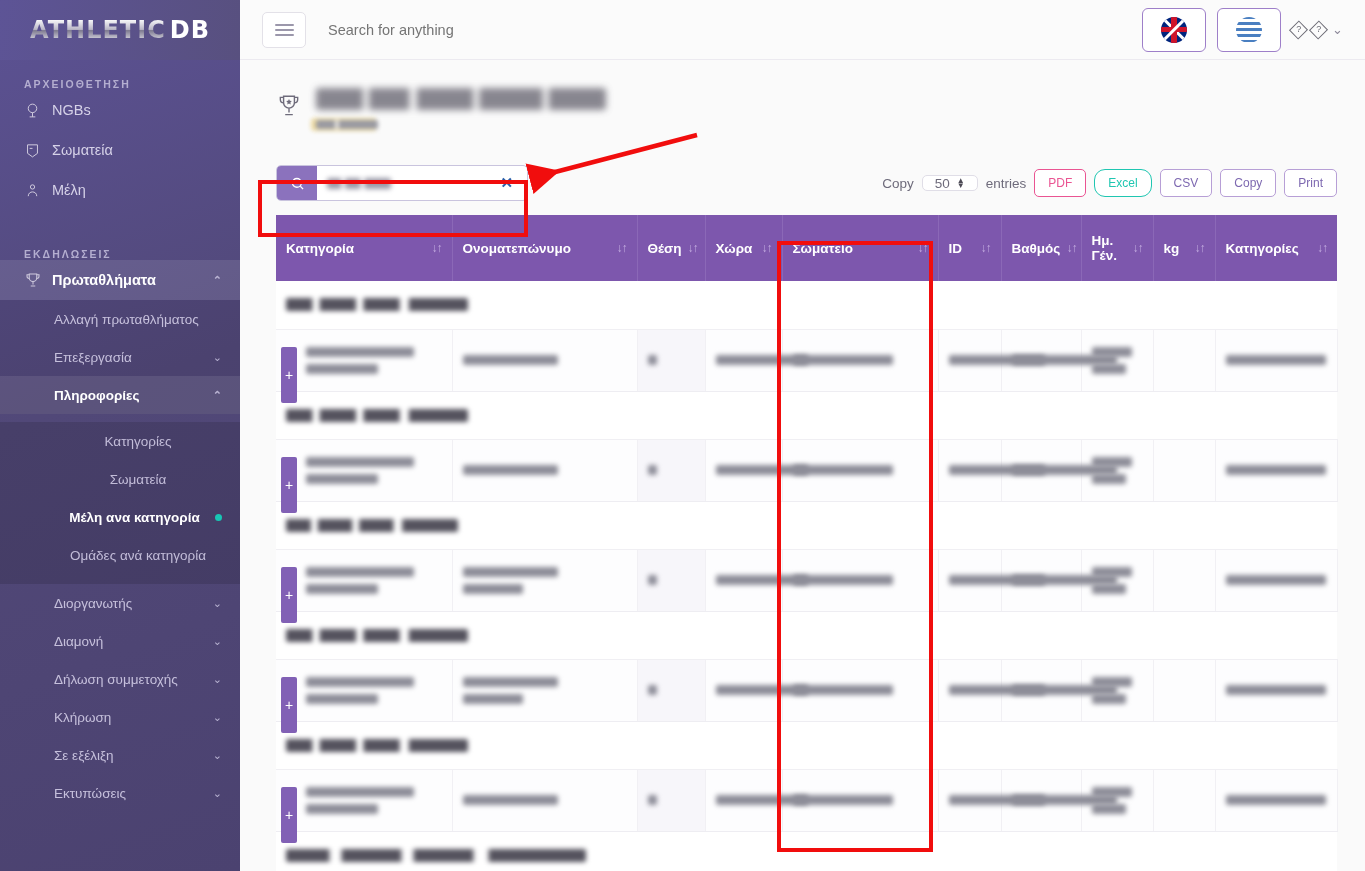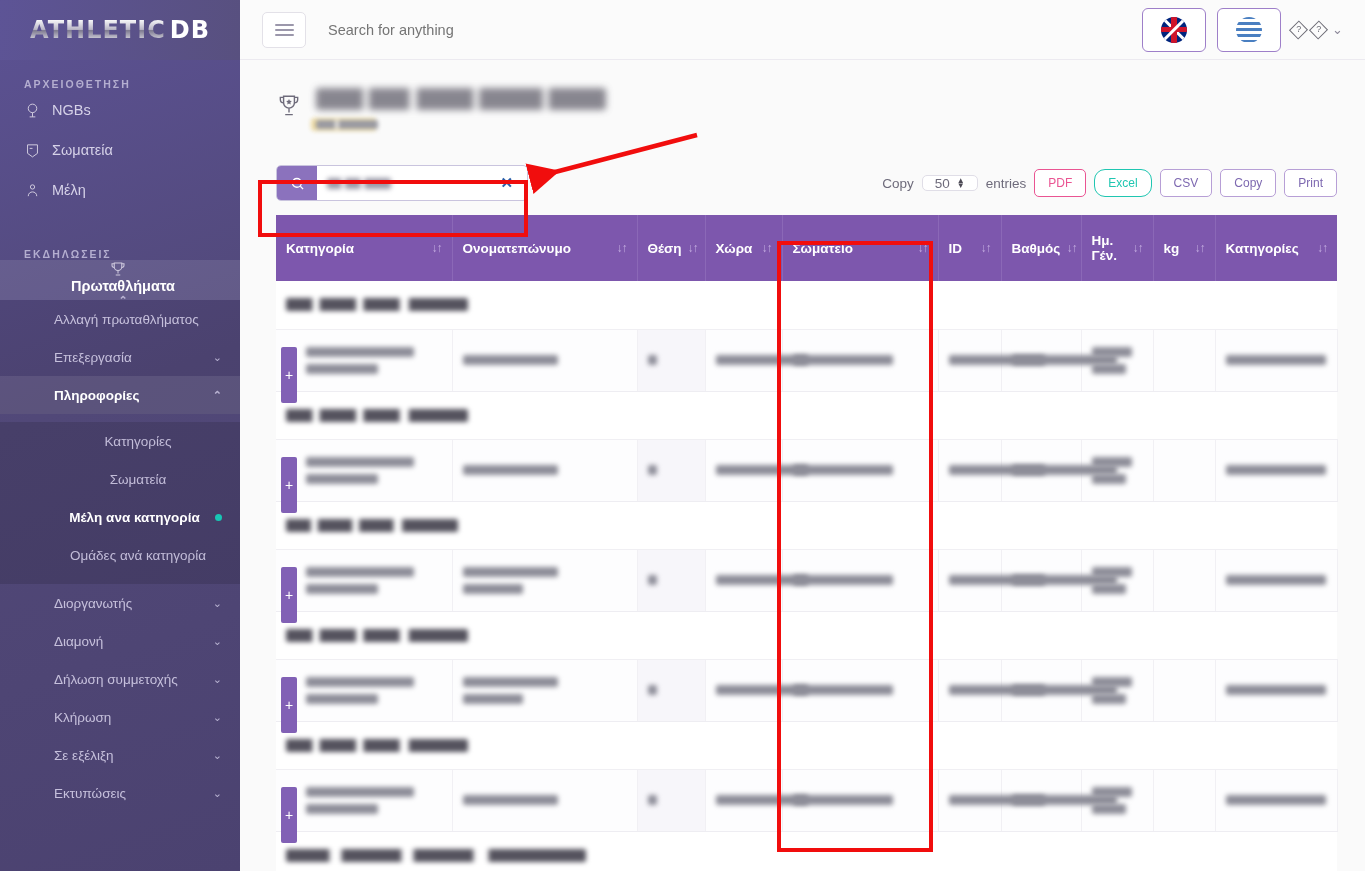--- a/index.html
+++ b/index.html
@@ -32,21 +32,21 @@
     color:#b4aed0; font-size:10.5px; letter-spacing:2px; font-weight:bold;
     padding:0 0 0 24px; height:30px; display:flex; align-items:flex-end;
   }
   .nav-item {
     height:40px; display:flex; align-items:center; padding:0 18px 0 24px;
     color:#d6d2e8; font-size:14.5px; cursor:pointer; position:relative;
   }
   .nav-item .ico { width:28px; display:flex; align-items:center; color:#cfcade; }
   .nav-item .lbl { flex:1; }
   .nav-item .chev { font-size:11px; color:#b9b3d2; }
-  .nav-item.active { background:rgba(255,255,255,.10); color:#fff; font-weight:bold;flex-direction:column; }
+  .nav-item.active { background:rgba(255,255,255,.10); color:#fff; font-weight:bold; }
   .nav-item.active .lbl { font-weight:bold; }
   .sub-wrap { background:rgba(0,0,0,.07); }
   .sub-item {
     height:38px; display:flex; align-items:center; padding:0 18px 0 54px;
     color:#c6c0dc; font-size:13.5px; cursor:pointer;
   }
   .sub-item .lbl { flex:1; }
   .sub-item .chev { font-size:11px; color:#b9b3d2; }
   .sub-item.active { color:#fff; font-weight:bold; background:rgba(255,255,255,.09); }
   .sub2-wrap { background:rgba(0,0,0,.12); }

